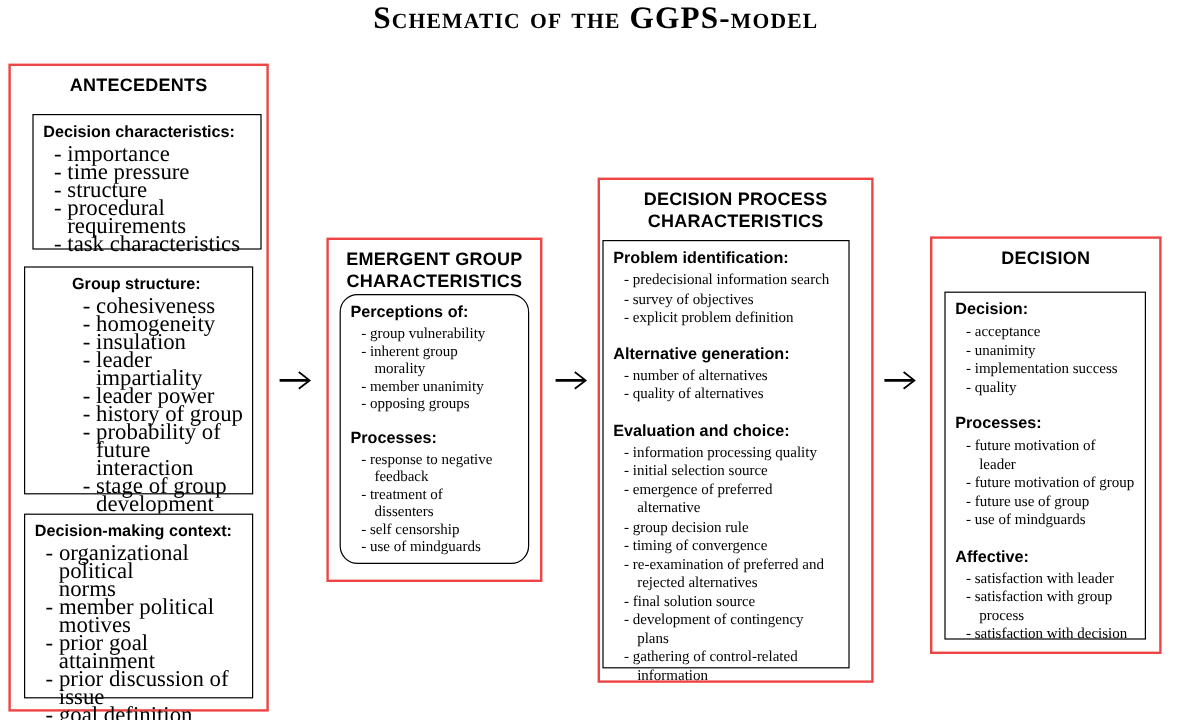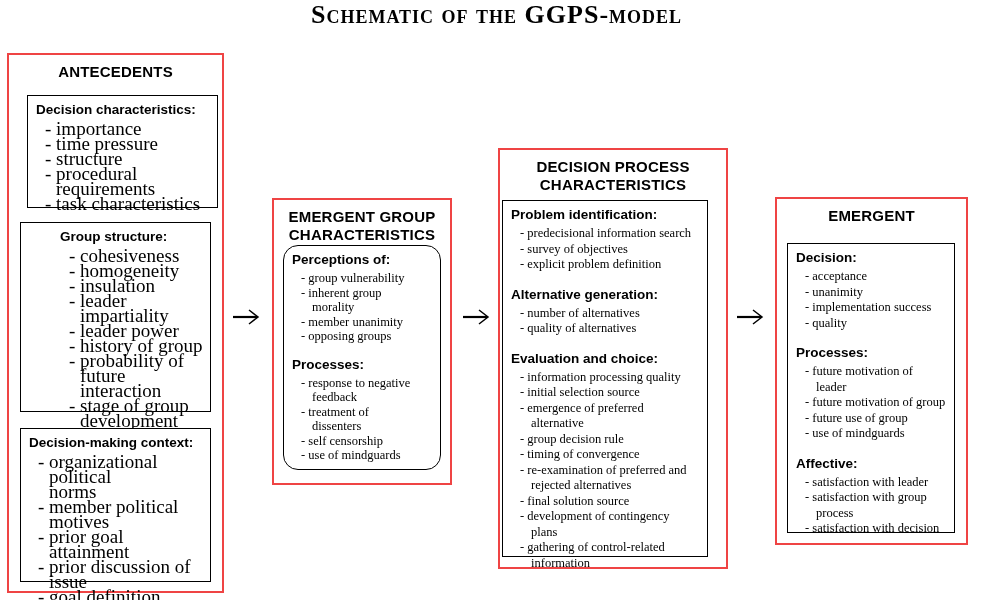--- a/index.html
+++ b/index.html
@@ -170,21 +170,21 @@
       </div>
     </div>
   </div>
 
   <svg class="arrow" style="left:735px;top:306px;" viewBox="0 0 34 22">
     <line x1="2" y1="11" x2="26" y2="11" stroke="#000" stroke-width="2.2"></line>
     <path d="M18 4 L27 11 L18 18" fill="none" stroke="#000" stroke-width="1.5"></path>
   </svg>
 
   <div class="col c4" style="left:775px;top:197px;width:193px;height:348px;">
-    <div class="col-header">EMERGENT</div>
+    <div class="col-header">DECISION</div>
 
     <div class="inner" style="left:10px;top:44px;width:168px;height:290px;">
       <div class="group">
         <div class="group-heading">Decision:</div>
         <div class="items">
             <div class="li">acceptance</div>
             <div class="li">unanimity</div>
             <div class="li">implementation success</div>
             <div class="li">quality</div>
           </div>

